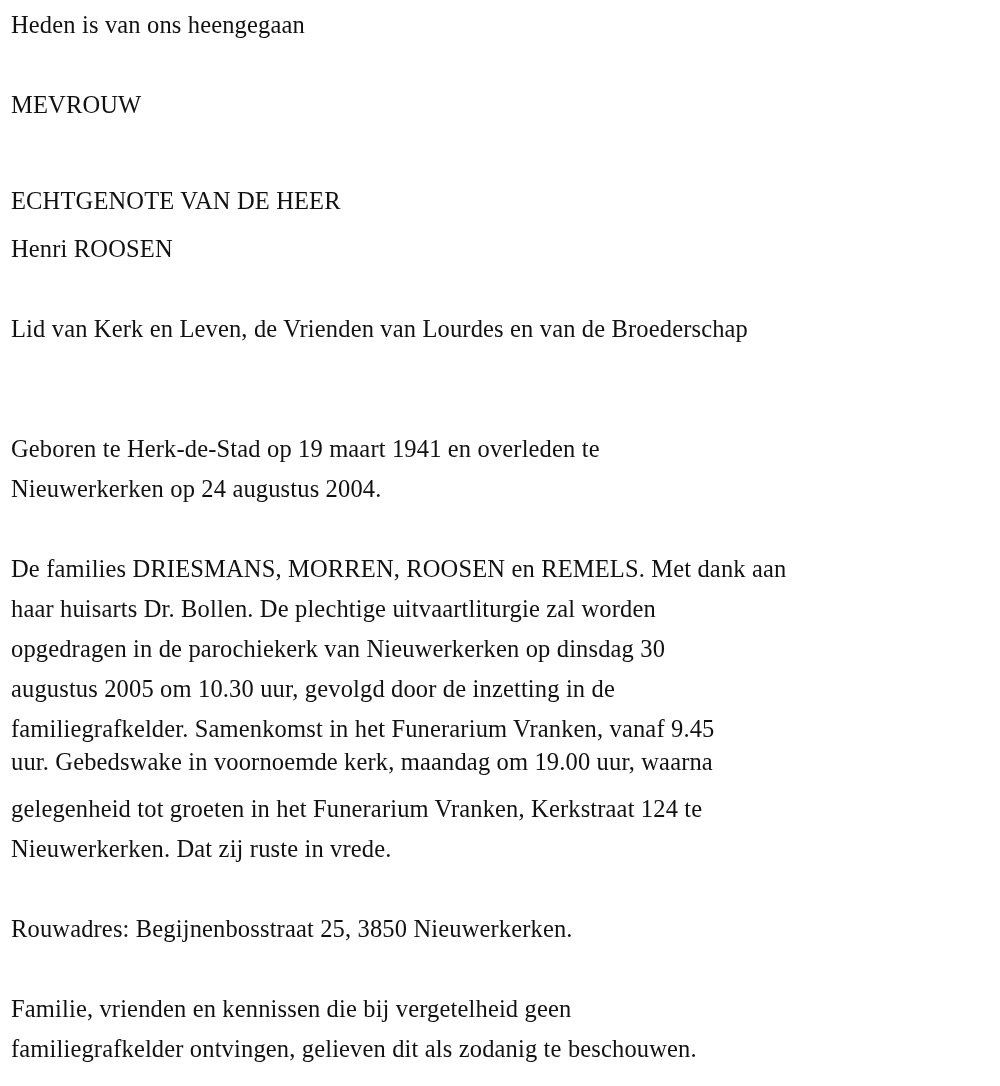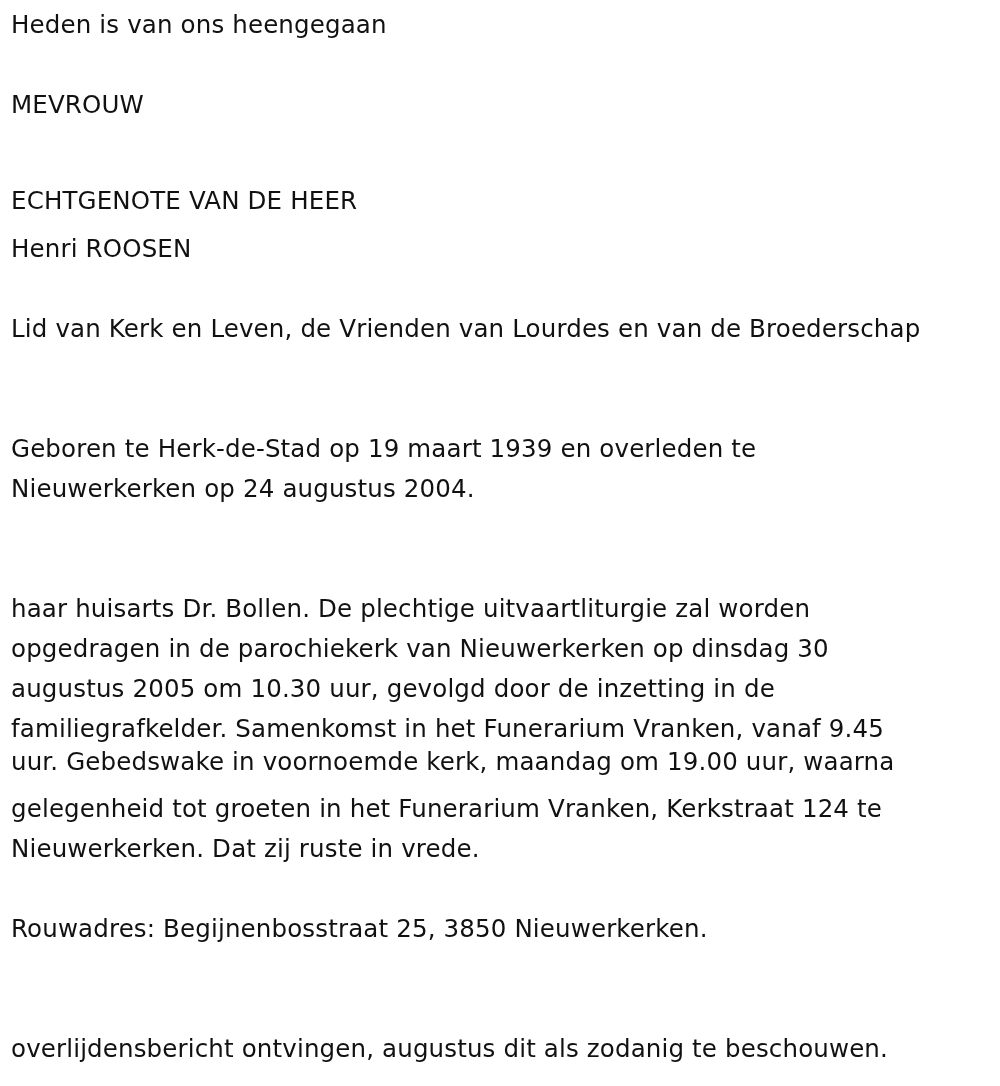--- a/index.html
+++ b/index.html
@@ -1,47 +1,49 @@
 <!DOCTYPE html>
 <html><head>
   <meta charset="utf-8">
   <style>
     html, body { margin: 0; padding: 0; background: #ffffff; }
     body {
       width: 1000px; height: 1086px; overflow: hidden;
       font-family: "DejaVu Sans", sans-serif;
       color: #111111;
     }
-    .page { position: relative; width: 1000px; height: 872px; }
+    .page { position: relative; width: 1000px; height: 872px; font-family: Liberation Serif, serif; }
     .line {
       position: absolute; left: 11px;
       font-size: 24.5px; line-height: 40px; white-space: nowrap;
       letter-spacing: 0.15px;
     }
     .bold { font-weight: bold; }
   </style>
 </head>
 <body>
 
 <div class="page">
   <div class="line" style="top:5px">Heden is van ons heengegaan</div>
 
   <div class="line" style="top:85px">MEVROUW</div>
   <div class="line" style="top:181px">ECHTGENOTE VAN DE HEER</div>
   <div class="line" style="top:229px">Henri ROOSEN</div>
 
   <div class="line" style="top:309px">Lid van Kerk en Leven, de Vrienden van Lourdes en van de Broederschap</div>
 
-  <div class="line" style="top:429px">Geboren te Herk-de-Stad op 19 maart 1939 en overleden te</div>
+  <div class="line" style="top:429px">Geboren te Herk-de-Stad op 19 maart 1941 en overleden te</div>
   <div class="line" style="top:469px">Nieuwerkerken op 24 augustus 2004.</div>
 
+  <div class="line" style="top:549px">De families DRIESMANS, MORREN, ROOSEN en REMELS. Met dank aan</div>
   <div class="line" style="top:589px">haar huisarts Dr. Bollen. De plechtige uitvaartliturgie zal worden</div>
   <div class="line" style="top:629px">opgedragen in de parochiekerk van Nieuwerkerken op dinsdag 30</div>
   <div class="line" style="top:669px">augustus 2005 om 10.30 uur, gevolgd door de inzetting in de</div>
   <div class="line" style="top:709px">familiegrafkelder. Samenkomst in het Funerarium Vranken, vanaf 9.45</div>
   <div class="line" style="top:742px">uur. Gebedswake in voornoemde kerk, maandag om 19.00 uur, waarna</div>
   <div class="line" style="top:789px">gelegenheid tot groeten in het Funerarium Vranken, Kerkstraat 124 te</div>
   <div class="line" style="top:829px">Nieuwerkerken. Dat zij ruste in vrede.</div>
 
   <div class="line" style="top:909px">Rouwadres: Begijnenbosstraat 25, 3850 Nieuwerkerken.</div>
 
-  <div class="line" style="top:1029px">overlijdensbericht ontvingen, augustus dit als zodanig te beschouwen.</div>
+  <div class="line" style="top:989px">Familie, vrienden en kennissen die bij vergetelheid geen</div>
+  <div class="line" style="top:1029px">familiegrafkelder ontvingen, gelieven dit als zodanig te beschouwen.</div>
 </div>
 
 </body></html>

